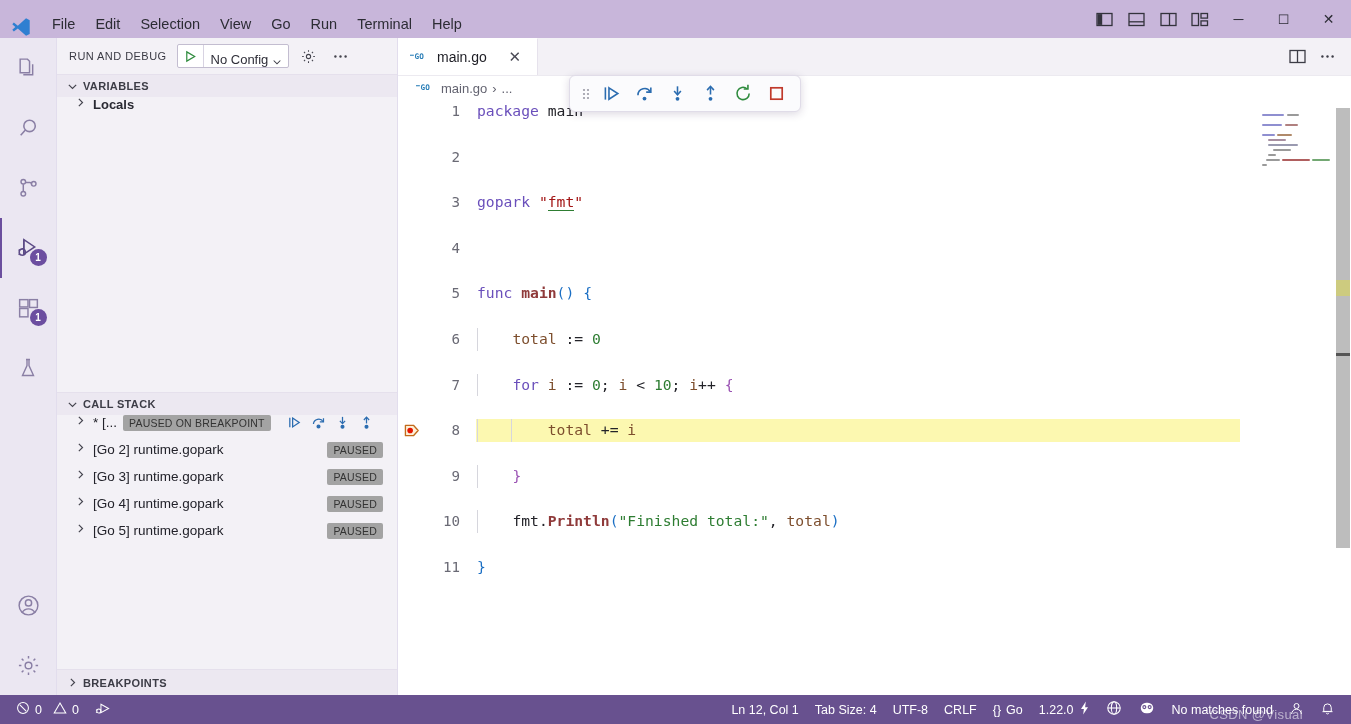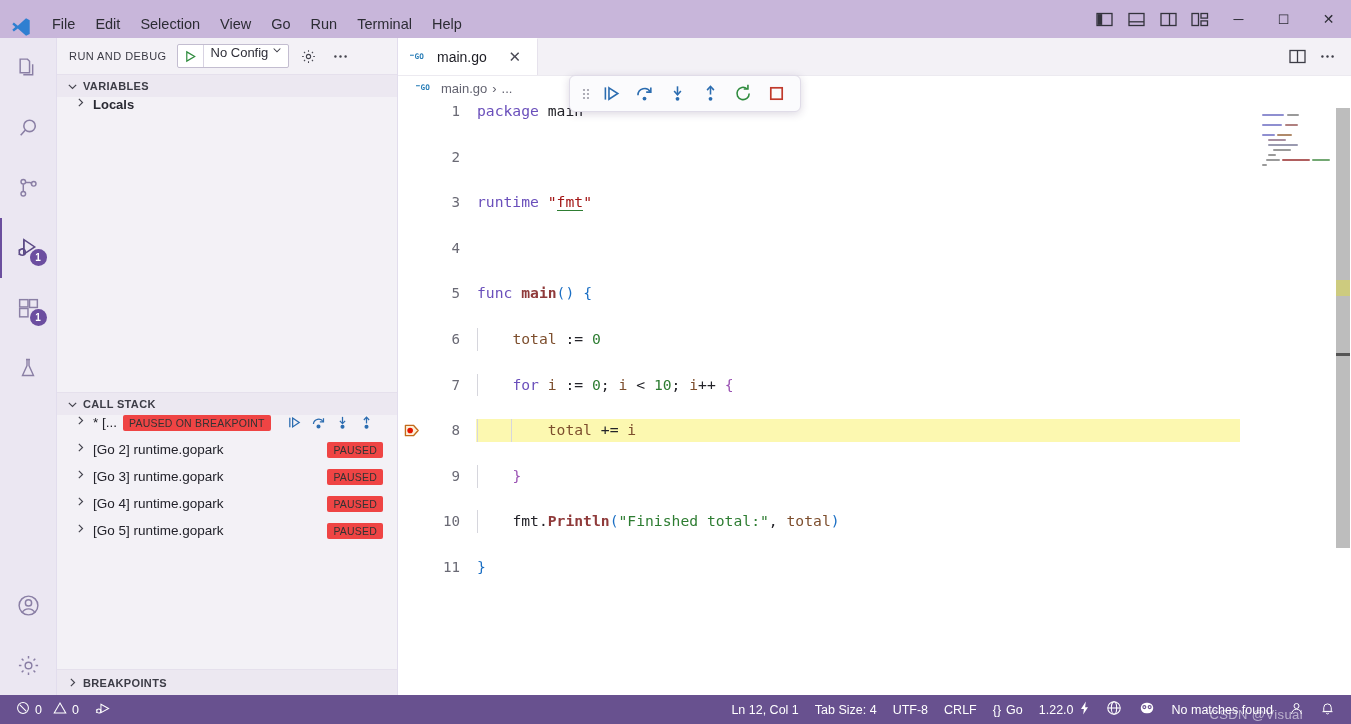--- a/index.html
+++ b/index.html
@@ -76,21 +76,21 @@
   .sidebar-header {
     height: 36px; flex: 0 0 36px;
     display: flex; align-items: center; padding: 0 6px 0 12px;
     gap: 6px;
   }
   .sb-title {
     font-size: 11px; letter-spacing: .45px; color: #3a3a44;
     text-transform: uppercase; font-weight: 400; white-space: nowrap;
   }
   .config-box {
-    display: flex; align-items: flex-start; height: 24px;
+    display: flex; align-items: flex-end; height: 24px;
     border: 1px solid #c3bdd0; background: #fff; border-radius: 2px;
     margin-left: 4px;
   }
   .cfg-play { width: 26px; display: flex; align-items: center; justify-content: center; border-right: 1px solid #d8d3e2; height: 100%; }
   .cfg-label {
     font-size: 13px; color: #2e2e38; padding: 0 2px 0 7px;
     max-width: 78px; overflow: hidden; white-space: nowrap; text-overflow: clip;
   }
   .cfg-chev { padding: 0 6px 0 2px; display:flex; align-items:center; }
   .sb-icon-btn { width: 26px; height: 26px; display: flex; align-items: center; justify-content: center; color: #44444e; border-radius: 3px;}
@@ -107,21 +107,21 @@
   }
   .section-body { background: #f3f1f6; overflow: hidden; }
   .tree-row {
     height: 27px; display: flex; align-items: flex-start;
     padding-left: 16px; gap: 6px; font-size: 13.5px; color: #22222a;
   }
   .chev { width: 14px; display: flex; align-items: center; justify-content: center; color: #55555f; flex: 0 0 14px;}
   .locals-label { font-weight: 700; font-size: 13px; color: #2a2a33; }
   .cs-label { white-space: nowrap; overflow: hidden; text-overflow: ellipsis; }
   .badge-gray {
-    background: #ef4444; color: #333; font-size: 10.5px;
+    background: #a3a3a3; color: #333; font-size: 10.5px;
     padding: 2px 6px; border-radius: 2px; letter-spacing: .2px;
     white-space: nowrap;
   }
   .badge-right { margin-left: auto; margin-right: 14px; }
   .cs-actions { display: flex; align-items: center; gap: 9px; margin-left: 10px; color: #2b6cb0; }
 
   
   .editor-area { flex: 1 1 auto; display: flex; flex-direction: column; background: #ffffff; min-width: 0; position: relative;}
   .tabs-row {
     height: 38px; flex: 0 0 38px;
@@ -539,21 +539,21 @@
             <span class="gutter-num">1</span>
             <span class="line-text"><span class="t-kw">package</span> <span class="t-plain">main</span></span>
           </div>
 
           <div class="code-line" style="top:22.8px">
             <span class="gutter-num">2</span>
           </div>
 
           <div class="code-line" style="top:45.6px">
             <span class="gutter-num">3</span>
-            <span class="line-text"><span class="t-kw">runtime</span> <span class="t-str">"</span><span class="t-str t-underline-green">fmt</span><span class="t-str">"</span></span>
+            <span class="line-text"><span class="t-kw">gopark</span> <span class="t-str">"</span><span class="t-str t-underline-green">fmt</span><span class="t-str">"</span></span>
           </div>
 
           <div class="code-line" style="top:68.4px">
             <span class="gutter-num">4</span>
           </div>
 
           <div class="code-line" style="top:91.2px">
             <span class="gutter-num">5</span>
             <span class="line-text"><span class="t-kw">func</span> <span class="t-fn">main</span><span class="t-brace">()</span> <span class="t-brace">{</span></span>
           </div>

